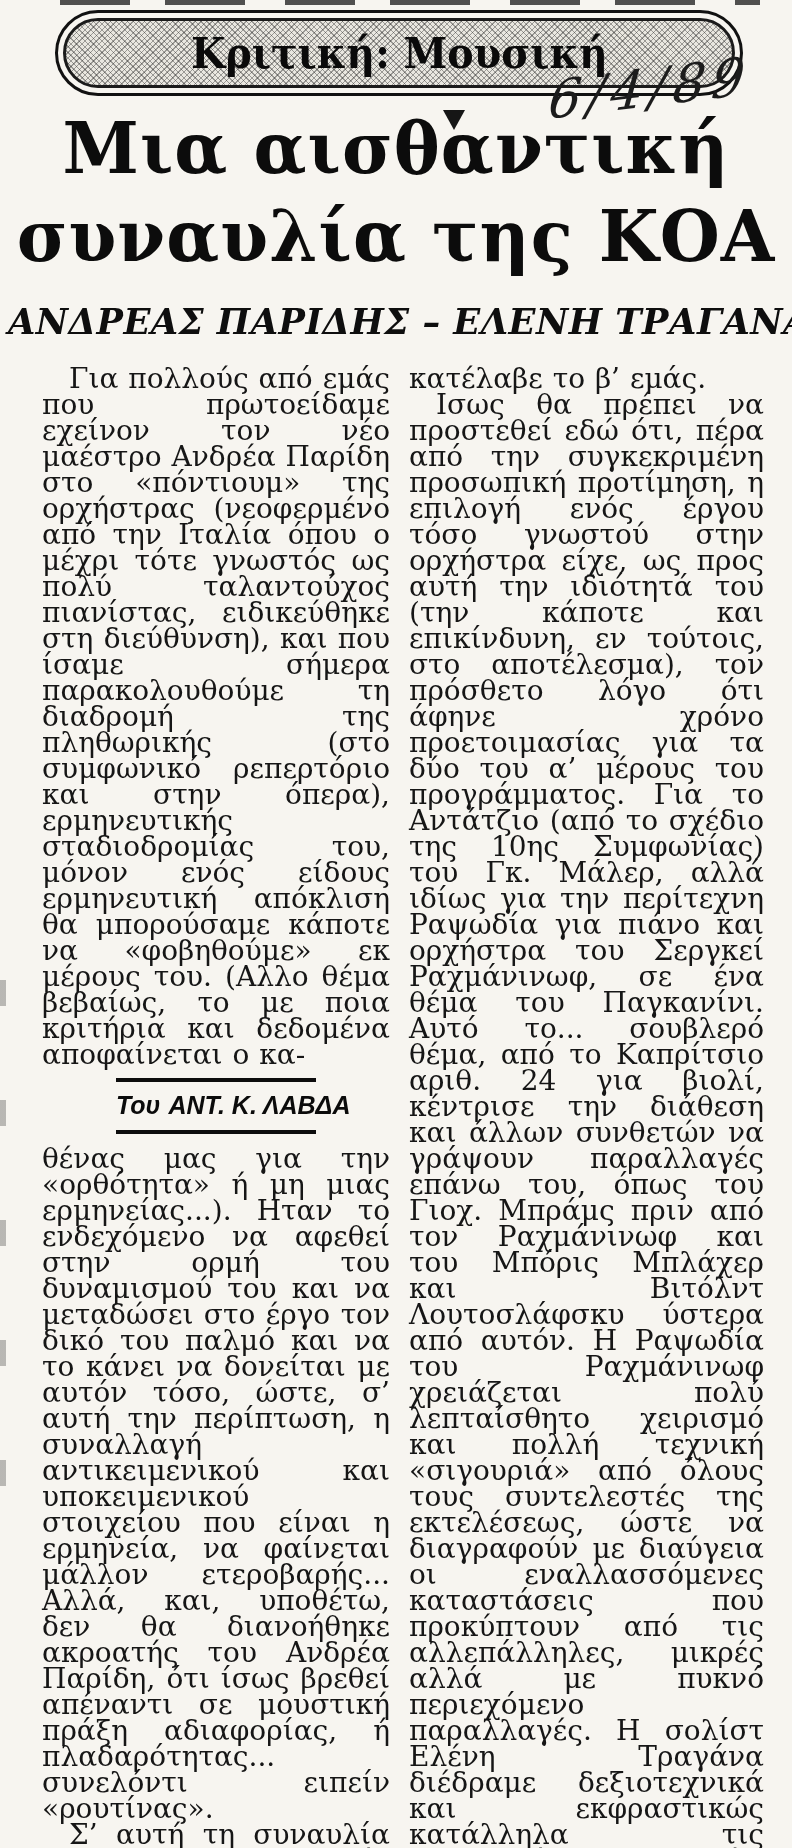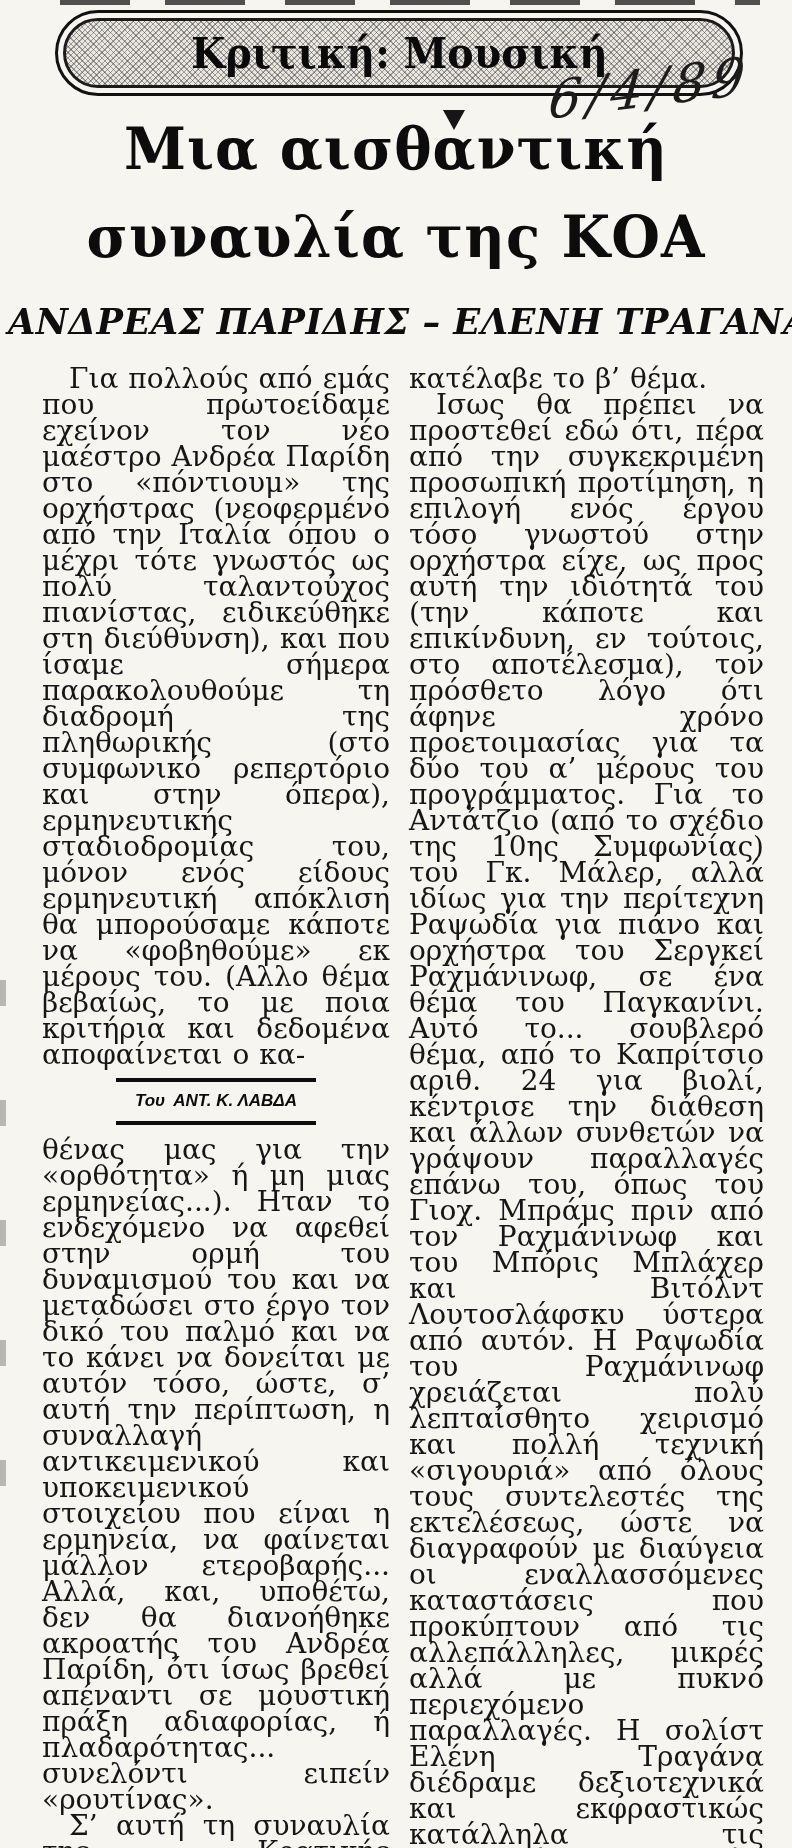--- a/index.html
+++ b/index.html
@@ -81,21 +81,21 @@
     z-index: 3;
   }
 
   .headline {
     position: absolute;
     left: 0; top: 104px;
     width: 792px;
     margin: 0;
     text-align: center;
     font-weight: bold;
-    font-size: 56px;
+    font-size: 69px;
     line-height: 88px;
     color: #0c0c0c;
     letter-spacing: 1px;
   }
   .headline .headline-line { display: block; transform: scaleY(1.04); }
 
   .subheadline {
     position: absolute;
     left: 0; top: 300px;
     width: 792px;
@@ -135,21 +135,21 @@
   .byline-box {
     width: 200px;
     margin: 10px auto 12px auto;
     border-top: 4px solid #0d0d0d;
     border-bottom: 4px solid #0d0d0d;
     padding: 9px 0 10px 0;
     text-align: center;
     font-family: "Liberation Sans", "DejaVu Sans", sans-serif;
     font-weight: bold;
     font-style: italic;
-    font-size: 17px;
+    font-size: 25px;
     white-space: nowrap;
     color: #0b0b0b;
   }
   .byline-prefix { margin-right: 8px; }
 
   
   .left-edge-artifact {
     position: absolute;
     left: 0; top: 980px;
     width: 6px; height: 560px;
@@ -190,19 +190,19 @@
       <div class="byline-box">
         <span class="byline-prefix">Του</span><span class="byline-author">ΑΝΤ. Κ. ΛΑΒΔΑ</span>
       </div>
 
       <p class="para">θένας μας για την «ορθότητα» ή μη μιας ερμηνείας...). Ηταν το ενδεχόμενο να αφεθεί στην ορμή του δυναμισμού του και να μεταδώσει στο έργο τον δικό του παλμό και να το κάνει να δονείται με αυτόν τόσο, ώστε, σ’ αυτή την περίπτωση, η συναλλαγή αντικειμενικού και υποκειμενικού στοιχείου που είναι η ερμηνεία, να φαίνεται μάλλον ετεροβαρής... Αλλά, και, υποθέτω, δεν θα διανοήθηκε ακροατής του Ανδρέα Παρίδη, ότι ίσως βρεθεί απέναντι σε μουστική πράξη αδιαφορίας, ή πλαδαρότητας... συνελόντι ειπείν «ρουτίνας».</p>
 
       <p class="para indent">Σ’ αυτή τη συναυλία της Κρατικής Ορχήστρας Αθηνών («Παλλάς» 27 Μαρτίου) ο μαέστρος, φορτωμένος πλέον τώρα με πολύχρονη πείρα και πολυταξιδεμένος σε χώρες ποικίλης μουσικής αισθητικής και εκφραστικότητας και μυημένος στα μυστικά των αντίστοιχων κατασκευών, είχε οργανώσει το πρόγραμμά του έτσι, ώστε να διοχετεύσει την εσωτερική του ένταση σε ένα έργο που προσιδιάζει σ’ αυτήν, με την κατακλείδα της συναυλίας του, την 5η Συπφωνία του Λ.Β. Μπετόβεν, η οποία</p>
     </div>
 
     <div class="col col-right">
-      <p class="para">κατέλαβε το β’ θέμα.</p>
+      <p class="para">κατέλαβε το β’ εμάς.</p>
 
       <p class="para indent">Ισως θα πρέπει να προστεθεί εδώ ότι, πέρα από την συγκεκριμένη προσωπική προτίμηση, η επιλογή ενός έργου τόσο γνωστού στην ορχήστρα είχε, ως προς αυτή την ιδιότητά του (την κάποτε και επικίνδυνη, εν τούτοις, στο αποτέλεσμα), τον πρόσθετο λόγο ότι άφηνε χρόνο προετοιμασίας για τα δύο του α’ μέρους του προγράμματος. Για το Αντάτζιο (από το σχέδιο της 10ης Συμφωνίας) του Γκ. Μάλερ, αλλά ιδίως για την περίτεχνη Ραψωδία για πιάνο και ορχήστρα του Σεργκεί Ραχμάνινωφ, σε ένα θέμα του Παγκανίνι. Αυτό το... σουβλερό θέμα, από το Καπρίτσιο αριθ. 24 για βιολί, κέντρισε την διάθεση και άλλων συνθετών να γράψουν παραλλαγές επάνω του, όπως του Γιοχ. Μπράμς πριν από τον Ραχμάνινωφ και του Μπόρις Μπλάχερ και Βιτόλντ Λουτοσλάφσκυ ύστερα από αυτόν. Η Ραψωδία του Ραχμάνινωφ χρειάζεται πολύ λεπταίσθητο χειρισμό και πολλή τεχνική «σιγουριά» από όλους τους συντελεστές της εκτελέσεως, ώστε να διαγραφούν με διαύγεια οι εναλλασσόμενες καταστάσεις που προκύπτουν από τις αλλεπάλληλες, μικρές αλλά με πυκνό περιεχόμενο παραλλαγές. Η σολίστ Ελένη Τραγάνα διέδραμε δεξιοτεχνικά και εκφραστικώς κατάλληλα τις εναλλαγές αυτές, άλλοτε υπαινικτικά και άλλοτε με ρομαντική διαχυτικότητα. Ο Ανδρ. Παρίδης (επιδεικνύοντας μίαν άλλη όψη του, την φροντίδα της λεπτομέρειας), εσμίλευσε αισθαντικά μαζί με τους μουσικούς της ορχηστρικές μικρογραφίες αυτών των παραλλαγών. Προηγουμένως, το Αντάτζιο του Μάλερ δόθηκε κατανυκτικά, με διυλισμένο ήχο και με εμπιστοσύνη στο αργό ξετύλιγμα αυτής της «ατέλειωτης μελωδίας» όπως θα έλεγε ο Ρ. Βάγκνερ.</p>
     </div>
 
   </div>
 </div>
 
 </body></html>

